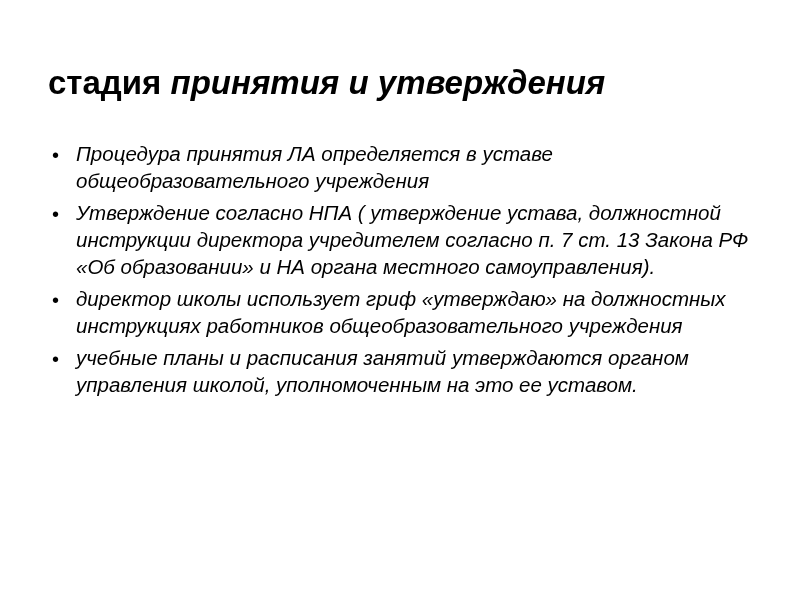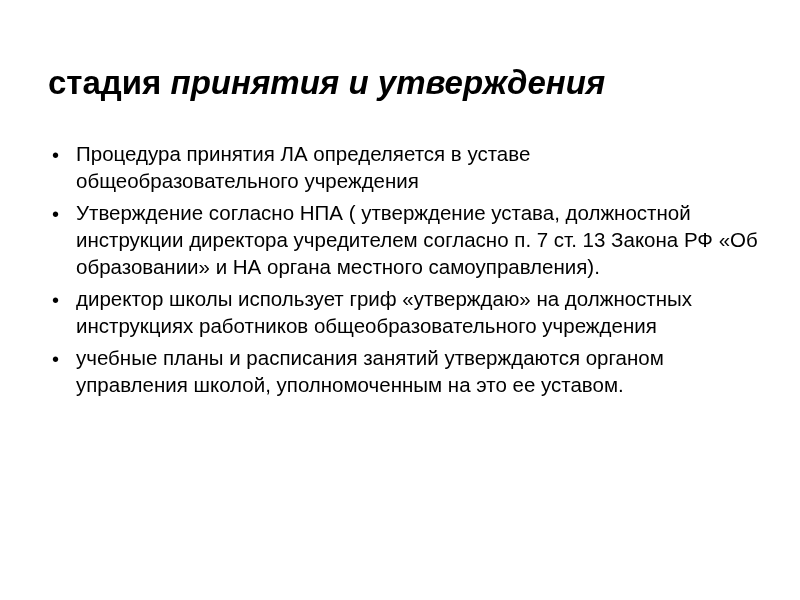--- a/index.html
+++ b/index.html
@@ -54,20 +54,21 @@
   }
   .bullet-item .dot {
     position: absolute;
     left: 6px;
     top: 0.08em;
     font-size: 20px;
     line-height: 1.32;
   }
   .bullet-text {
     display: block;
+    font-style: italic;
   }
 </style>
 </head>
 <body>
 
 <div class="slide">
 
   <h1 class="slide-title"><span>стадия </span><span class="title-italic">принятия и утверждения</span></h1>
 
   <ul class="body-list">

